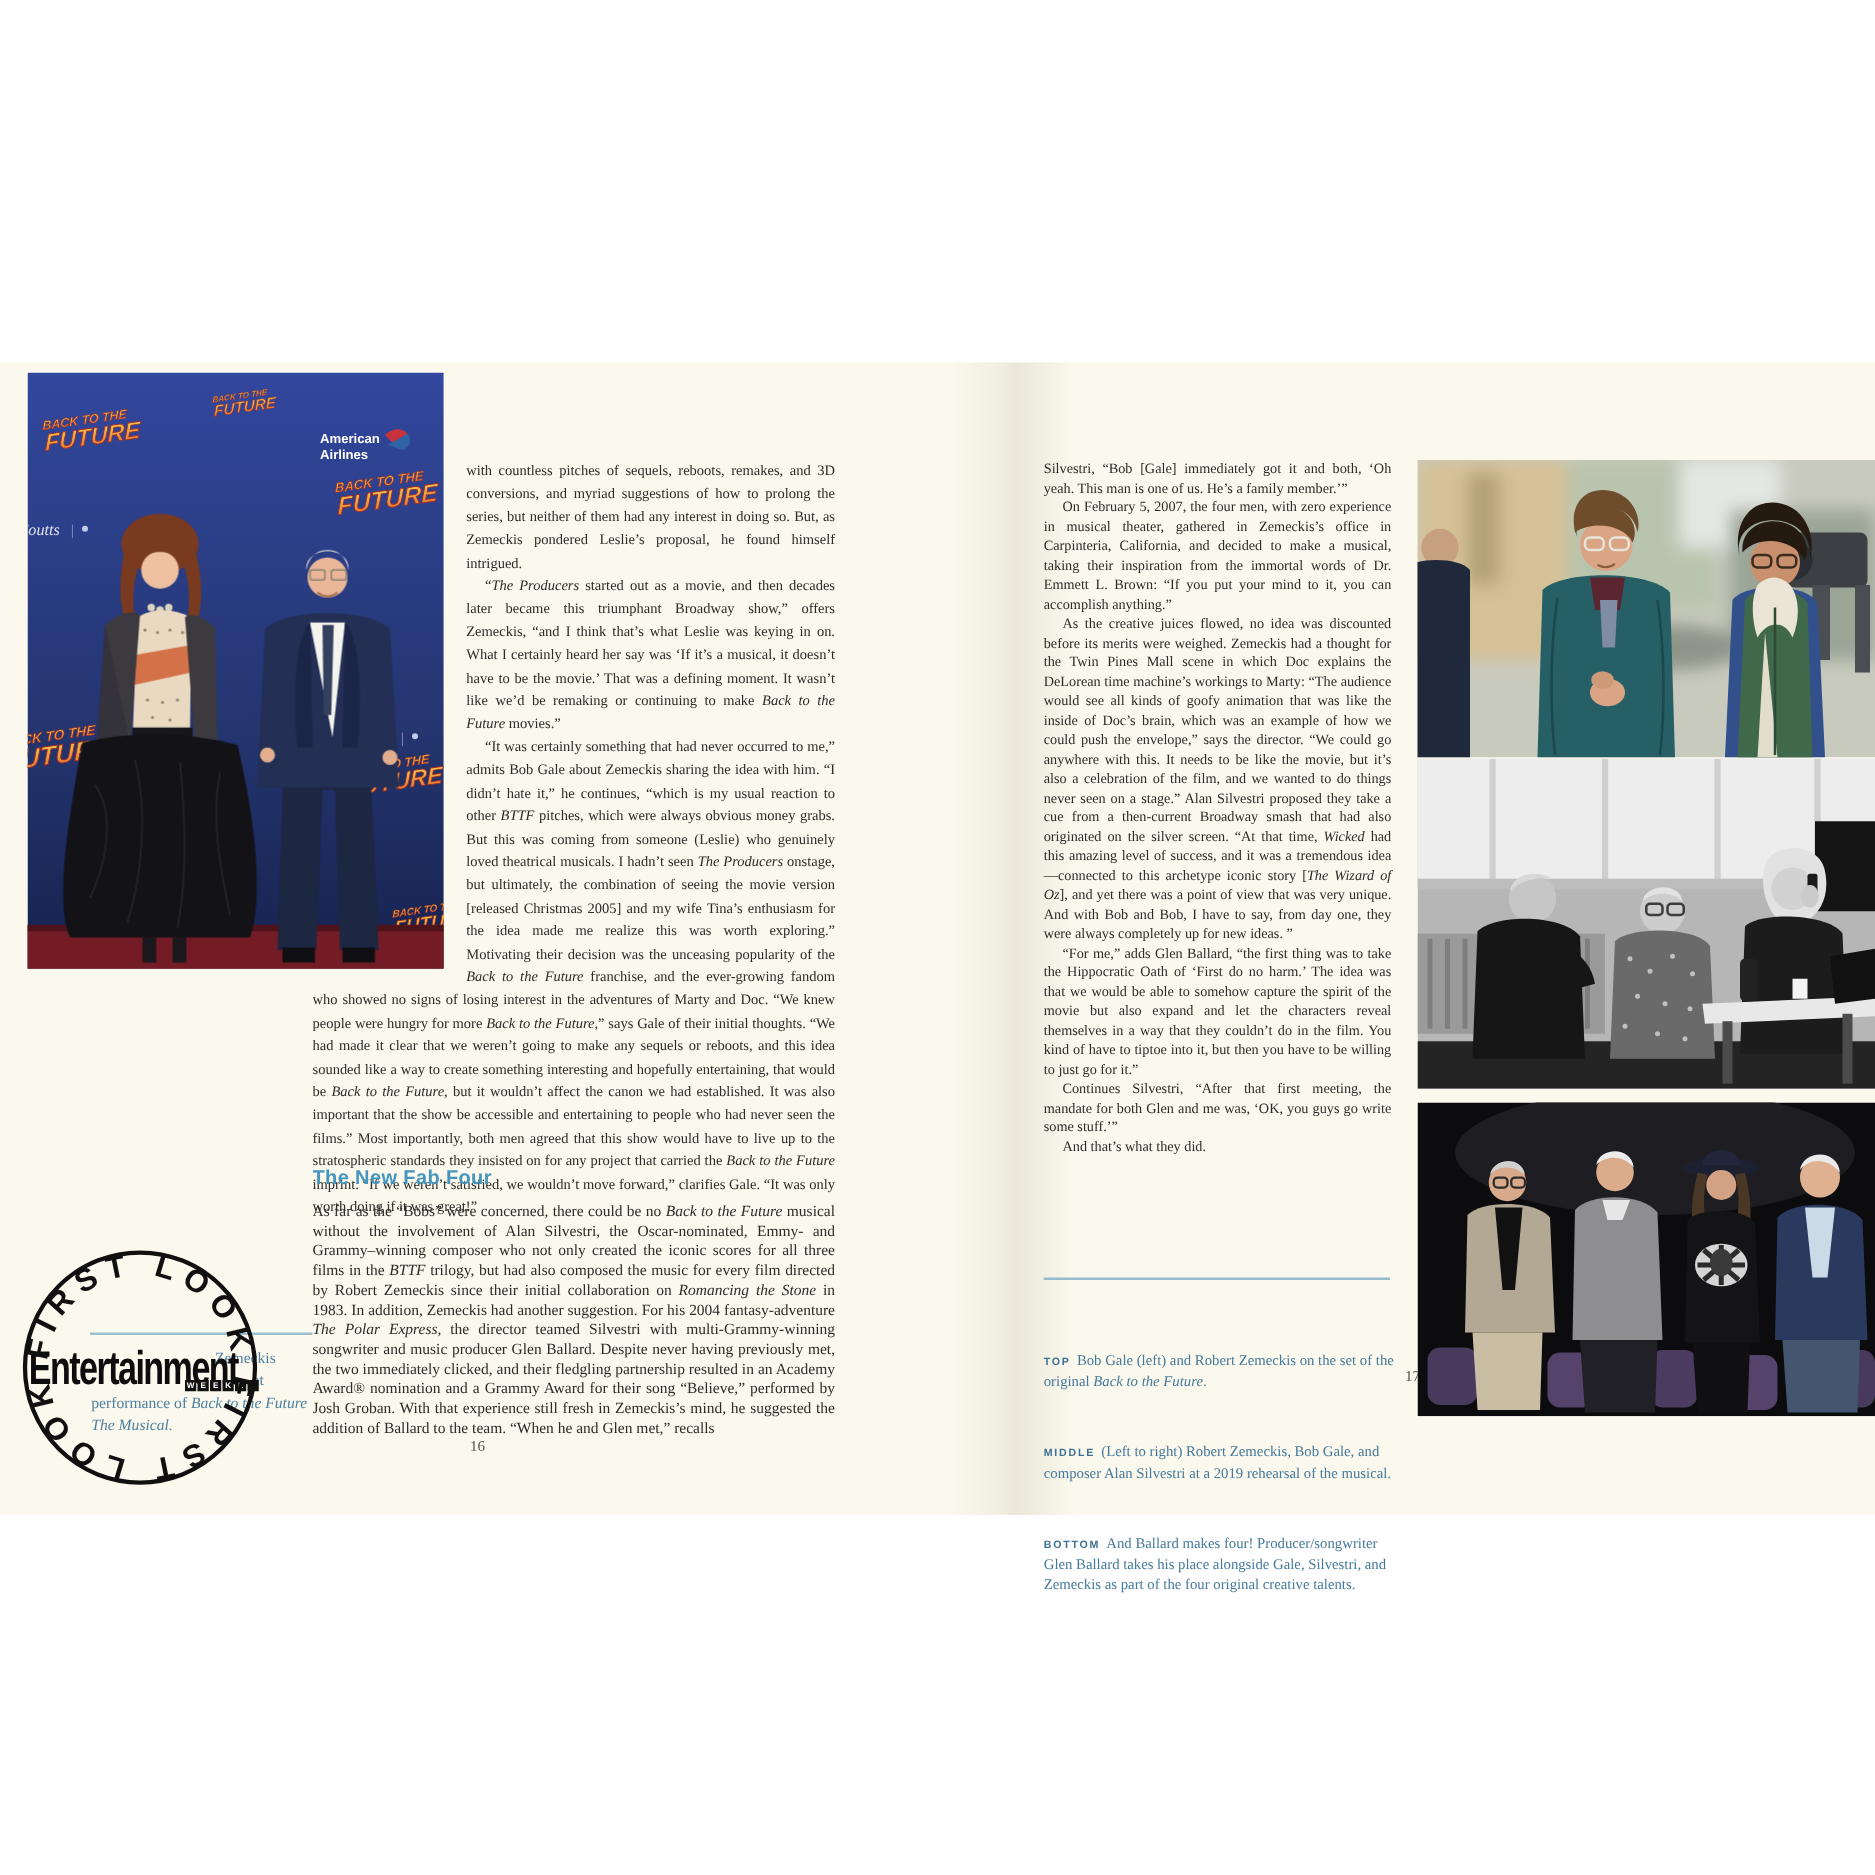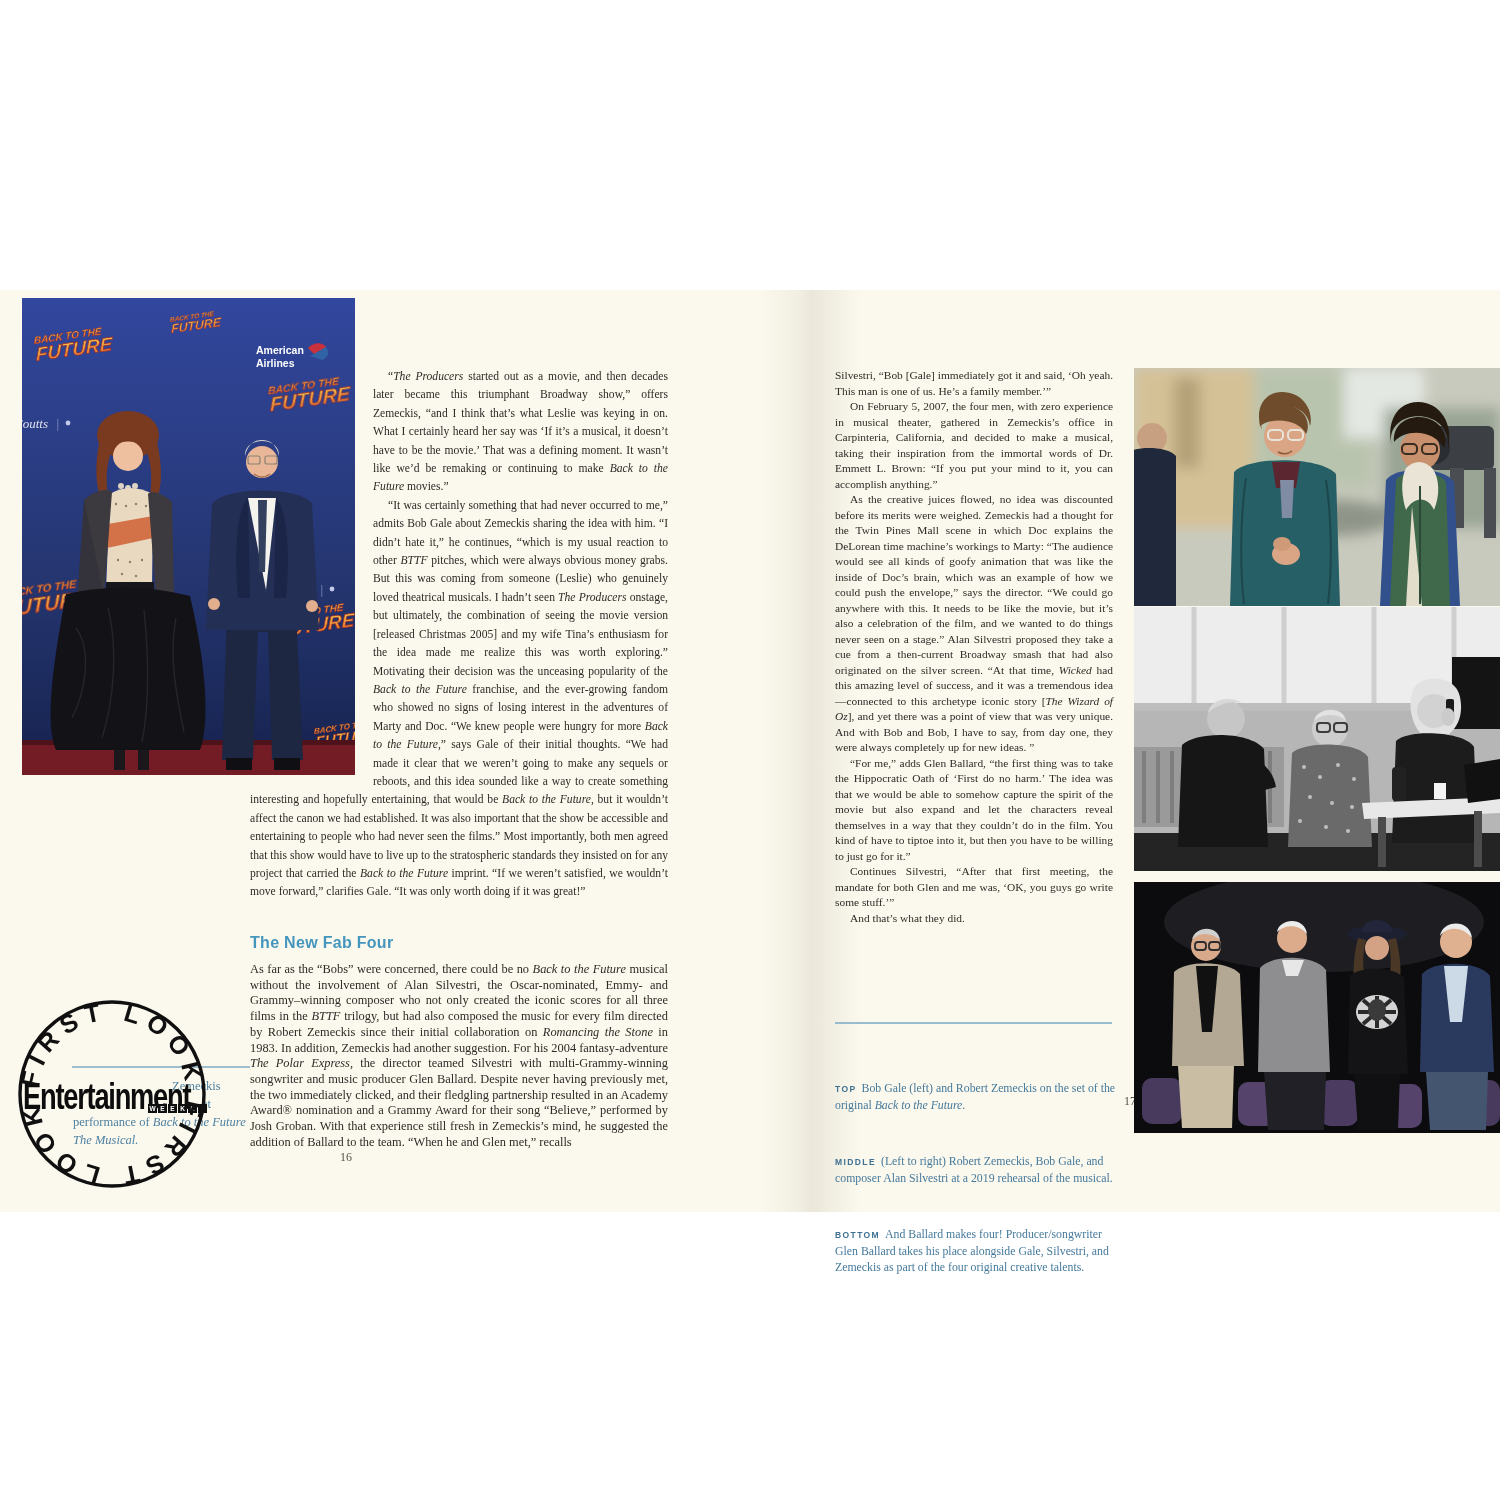--- a/index.html
+++ b/index.html
@@ -142,32 +142,33 @@
     <rect x="226" y="158" width="12" height="8" rx="2" fill="none" stroke="#8a8276" stroke-width="1.2"></rect>
     <rect x="243" y="158" width="12" height="8" rx="2" fill="none" stroke="#8a8276" stroke-width="1.2"></rect>
     <path d="M232,176 Q240,182 248,176" stroke="#a5704f" stroke-width="1.4" fill="none"></path>
     <rect x="204" y="460" width="26" height="12" fill="#101014"></rect>
       <rect x="252" y="460" width="26" height="12" fill="#101014"></rect>
   </g>
 </svg>
 
 <div class="abs bodytext col1" style="left:250px;top:368px;width:418px;">
   <div class="floatbox"></div>
+  <p class="cont">with countless pitches of sequels, reboots, remakes, and 3D conversions, and myriad suggestions of how to prolong the series, but neither of them had any interest in doing so. But, as Zemeckis pondered Leslie’s proposal, he found himself intrigued.</p>
   <p>“<i>The Producers</i> started out as a movie, and then decades later became this triumphant Broadway show,” offers Zemeckis, “and I think that’s what Leslie was keying in on. What I certainly heard her say was ‘If it’s a musical, it doesn’t have to be the movie.’ That was a defining moment. It wasn’t like we’d be remaking or continuing to make <i>Back to the Future</i> movies.”</p>
   <p>“It was certainly something that had never occurred to me,” admits Bob Gale about Zemeckis sharing the idea with him. “I didn’t hate it,” he continues, “which is my usual reaction to other <i>BTTF</i> pitches, which were always obvious money grabs. But this was coming from someone (Leslie) who genuinely loved theatrical musicals. I hadn’t seen <i>The Producers</i> onstage, but ultimately, the combination of seeing the movie version [released Christmas 2005] and my wife Tina’s enthusiasm for the idea made me realize this was worth exploring.” Motivating their decision was the unceasing popularity of the <i>Back to the Future</i> franchise, and the ever-growing fandom who showed no signs of losing interest in the adventures of Marty and Doc. “We knew people were hungry for more <i>Back to the Future</i>,” says Gale of their initial thoughts. “We had made it clear that we weren’t going to make any sequels or reboots, and this idea sounded like a way to create something interesting and hopefully entertaining, that would be <i>Back to the Future</i>, but it wouldn’t affect the canon we had established. It was also important that the show be accessible and entertaining to people who had never seen the films.” Most importantly, both men agreed that this show would have to live up to the stratospheric standards they insisted on for any project that carried the <i>Back to the Future</i> imprint. “If we weren’t satisfied, we wouldn’t move forward,” clarifies Gale. “It was only worth doing if it was great!”</p>
 </div>
 
 <div class="abs" style="left:250px;top:934px;width:418px;">
   <h2 class="heading">The New Fab Four</h2>
   <div class="bodytext fab">
     <p class="cont">As far as the “Bobs” were concerned, there could be no <i>Back to the Future</i> musical without the involvement of Alan Silvestri, the Oscar-nominated, Emmy- and Grammy–winning composer who not only created the iconic scores for all three films in the <i>BTTF</i> trilogy, but had also composed the music for every film directed by Robert Zemeckis since their initial collaboration on <i>Romancing the Stone</i> in 1983. In addition, Zemeckis had another suggestion. For his 2004 fantasy-adventure <i>The Polar Express</i>, the director teamed Silvestri with multi-Grammy-winning songwriter and music producer Glen Ballard. Despite never having previously met, the two immediately clicked, and their fledgling partnership resulted in an Academy Award® nomination and a Grammy Award for their song “Believe,” performed by Josh Groban. With that experience still fresh in Zemeckis’s mind, he suggested the addition of Ballard to the team. “When he and Glen met,” recalls</p>
   </div>
 </div>
 
-<div class="abs pagenum" style="left:340px;top:1150px;text-align:right;">16</div>
+<div class="abs pagenum" style="left:376px;top:1150px;text-align:right;">16</div>
 
 <div class="leftcap" style="left:172px;top:1078px;">Zemeckis</div>
 <div class="leftcap" style="left:202px;top:1096px;">at</div>
 <div class="leftcap" style="left:73px;top:1114px;">performance of <i>Back to the Future</i></div>
 <div class="leftcap" style="left:73px;top:1132px;"><i>The Musical.</i></div>
 <div class="abs rule-left" style="left:72px;top:1066px;width:178px;"></div>
 
 <div class="abs stamp-wordmark" style="left:23px;top:1074px;">Entertainment</div>
 <div class="abs weekly" style="left:148px;top:1104px;">
   <span>W</span>
@@ -186,21 +187,21 @@
     <textPath href="#arcTop" startOffset="50%" text-anchor="middle">FIRST LOOK</textPath>
   </text>
   <g transform="rotate(180 120 120)">
     <text font-family="Liberation Sans,sans-serif" font-weight="700" font-size="25" letter-spacing="7" fill="#101010">
       <textPath href="#arcTop" startOffset="50%" text-anchor="middle">FIRST LOOK</textPath>
     </text>
   </g>
 </svg>
 
 <div class="abs bodytext col2" style="left:835px;top:368px;width:278px;">
-  <p class="cont">Silvestri, “Bob [Gale] immediately got it and said, ‘Oh yeah. This man is one of us. He’s a family member.’”</p>
+  <p class="cont">Silvestri, “Bob [Gale] immediately got it and both, ‘Oh yeah. This man is one of us. He’s a family member.’”</p>
   <p>On February 5, 2007, the four men, with zero experience in musical theater, gathered in Zemeckis’s office in Carpinteria, California, and decided to make a musical, taking their inspiration from the immortal words of Dr. Emmett L. Brown: “If you put your mind to it, you can accomplish anything.”</p>
   <p>As the creative juices flowed, no idea was discounted before its merits were weighed. Zemeckis had a thought for the Twin Pines Mall scene in which Doc explains the DeLorean time machine’s workings to Marty: “The audience would see all kinds of goofy animation that was like the inside of Doc’s brain, which was an example of how we could push the envelope,” says the director. “We could go anywhere with this. It needs to be like the movie, but it’s also a celebration of the film, and we wanted to do things never seen on a stage.” Alan Silvestri proposed they take a cue from a then-current Broadway smash that had also originated on the silver screen. “At that time, <i>Wicked</i> had this amazing level of success, and it was a tremendous idea—connected to this archetype iconic story [<i>The Wizard of Oz</i>], and yet there was a point of view that was very unique. And with Bob and Bob, I have to say, from day one, they were always completely up for new ideas. ”</p>
   <p>“For me,” adds Glen Ballard, “the first thing was to take the Hippocratic Oath of ‘First do no harm.’ The idea was that we would be able to somehow capture the spirit of the movie but also expand and let the characters reveal themselves in a way that they couldn’t do in the film. You kind of have to tiptoe into it, but then you have to be willing to just go for it.”</p>
   <p>Continues Silvestri, “After that first meeting, the mandate for both Glen and me was, ‘OK, you guys go write some stuff.’”</p>
   <p>And that’s what they did.</p>
 </div>
 
 <div class="abs caprule" style="left:835px;top:1022px;width:277px;"></div>
 
 <div class="abs captions" style="left:835px;top:1040px;width:290px;">

